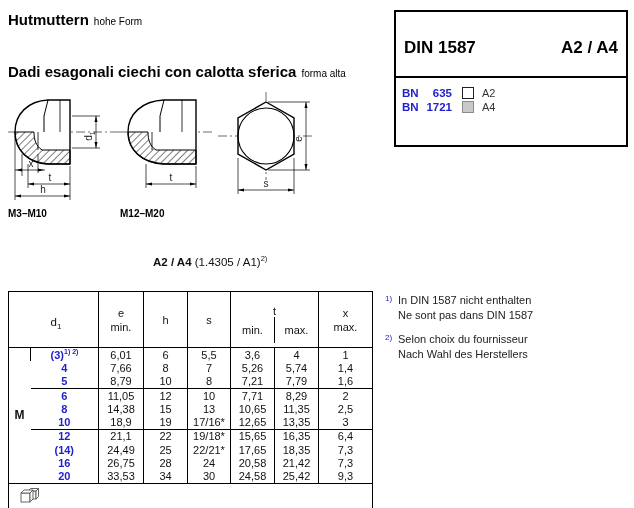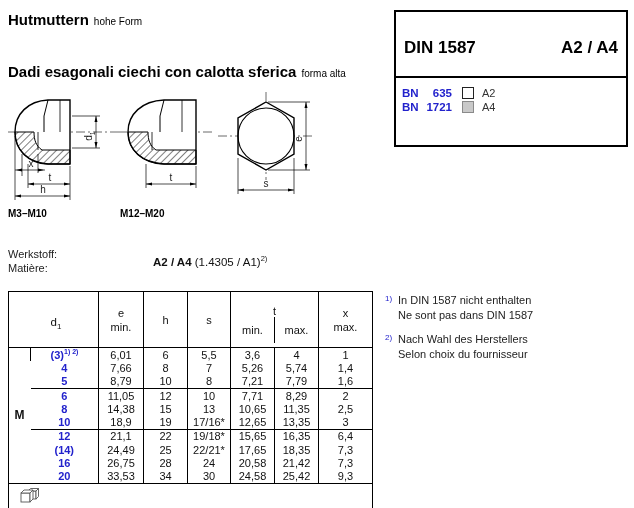--- a/index.html
+++ b/index.html
@@ -188,24 +188,20 @@
     <line x1="84" y1="66" x2="84" y2="102" stroke="#000" stroke-width="0.7"></line>
     <line x1="28" y1="98" x2="84" y2="98" stroke="#000" stroke-width="0.7"></line>
     <path d="M28 98 L34 96.5 L34 99.5 Z" fill="#000"></path>
     <path d="M84 98 L78 96.5 L78 99.5 Z" fill="#000"></path>
     <text x="56" y="95" font-size="10" fill="#222" text-anchor="middle">s</text>
   </svg>
 
   <div class="range-label" id="range1">M3–M10</div>
   <div class="range-label" id="range2">M12–M20</div>
 
-  <div class="material">
-    <div>Werkstoff:</div>
-    <div>Matière:</div>
-  </div>
   <div class="material-value">
     <b>A2 / A4</b>
     <span>(1.4305 / A1)</span><sup>2)</sup>
   </div>
 
   <table class="dim-table">
     <colgroup>
       <col style="width:22px">
         <col style="width:68px">
         <col style="width:45px">
@@ -358,20 +354,20 @@
     <div class="footnote">
       <span class="fn-marker">1)</span>
       <span class="fn-lines">
         <div>In DIN 1587 nicht enthalten</div>
         <div>Ne sont pas dans DIN 1587</div>
       </span>
     </div>
     <div class="footnote">
       <span class="fn-marker">2)</span>
       <span class="fn-lines">
+        <div>Selon choix du fournisseur</div>
         <div>Nach Wahl des Herstellers</div>
-        <div>Selon choix du fournisseur</div>
       </span>
     </div>
   </div>
 
 
 </div>
 
 </body></html>

